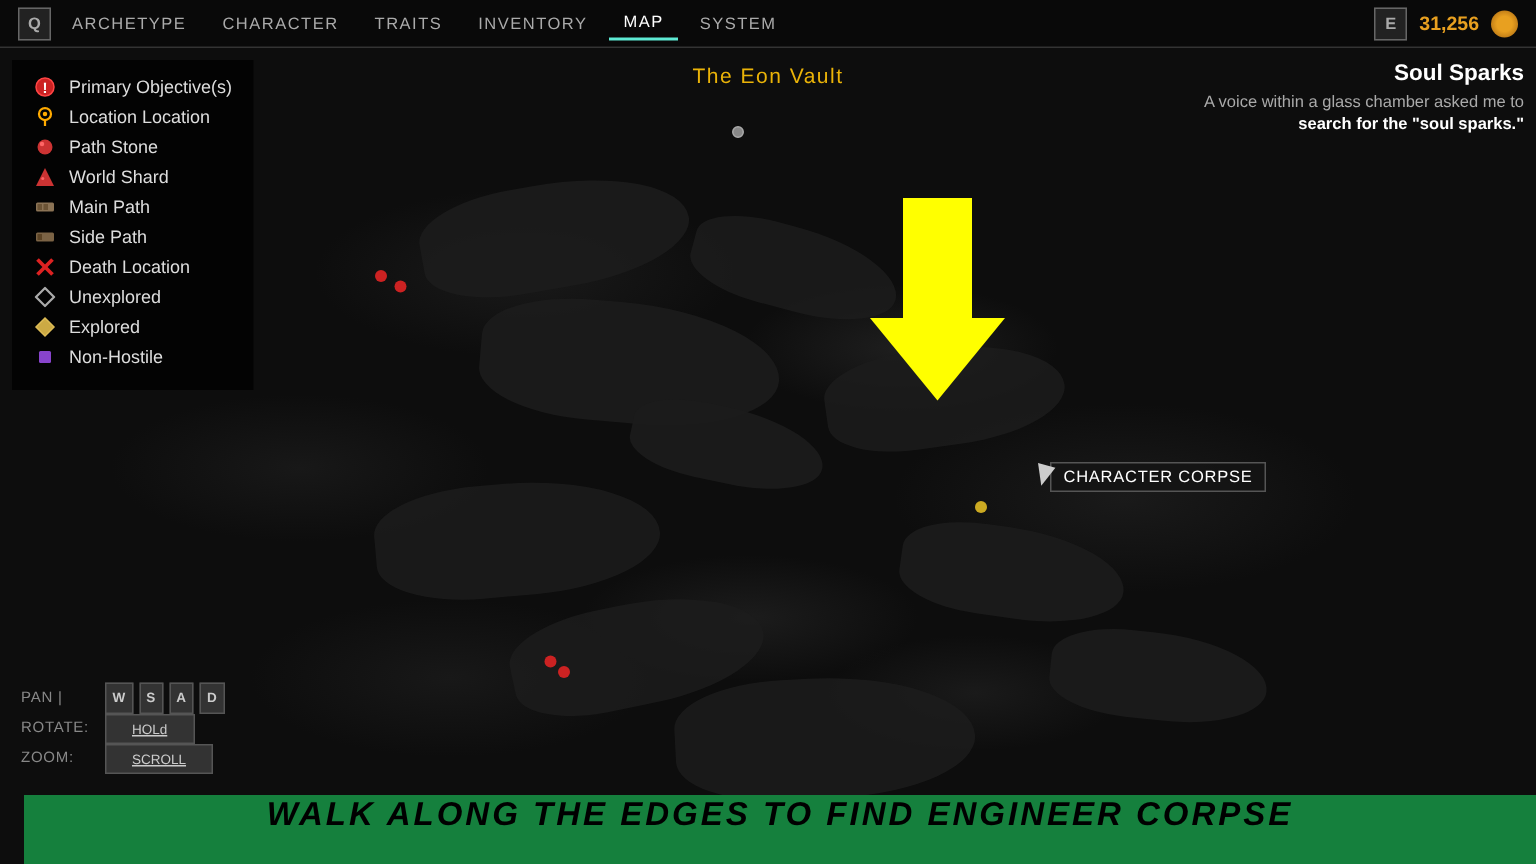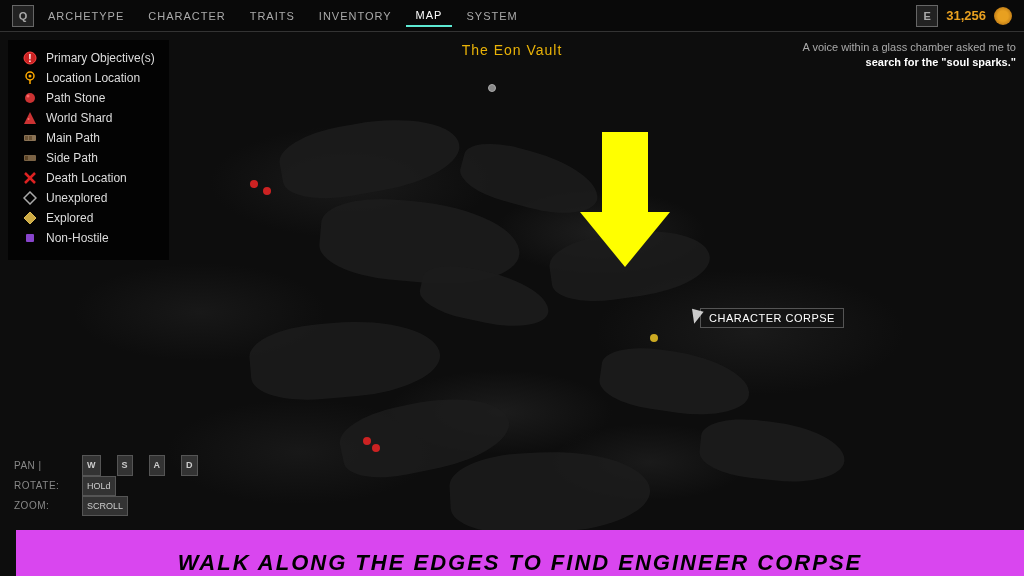--- a/index.html
+++ b/index.html
@@ -243,21 +243,21 @@
       bottom: 60px;
       left: 14px;
       z-index: 50;
       color: #aaa;
       font-size: 11px;
       line-height: 1.8;
     }
     .control-row {
       display: flex;
       align-items: center;
-      gap: 16px;
+      gap: 4px;
     }
     .control-label {
       color: #888;
       font-size: 10px;
       text-transform: uppercase;
       letter-spacing: 0.5px;
       min-width: 52px;
     }
     .key-btn {
       background: #333;
@@ -267,31 +267,32 @@
       padding: 1px 4px;
       font-weight: bold;
       min-width: 16px;
       text-align: center;
     }
     .key-small {
       background: #333;
       border: 1px solid #555;
       color: #ccc;
       font-size: 9px;
-      padding: 1px 4px;
+      padding: 1px 17px;
+      text-decoration: underline;
     }
 
     
     #bottom-banner {
       position: absolute;
       bottom: 0; left: 16px; right: 0;
       height: 46px;
-      background: #d946ef;
+      background: #15803d;
       display: flex;
-      align-items: flex-end;
+      align-items: flex-start;
       justify-content: center;
       z-index: 100;
     }
     #bottom-banner-text {
       color: #000;
       font-size: 22px;
       font-weight: 900;
       letter-spacing: 2px;
       font-style: italic;
       text-transform: uppercase;
@@ -358,20 +359,21 @@
   <div class="map-item-red" style="top:405px;left:363px;"></div>
   <div class="map-item-red" style="top:412px;left:372px;"></div>
 
   <div id="top-map-icon">
     <div class="small-location-pin"></div>
   </div>
 
   <div id="map-title">The Eon Vault</div>
 
   <div id="quest-info">
+    <div id="quest-title">Soul Sparks</div>
     <div id="quest-desc">
       <span>A voice within a glass chamber asked me to</span><br>
       <strong>search for the "soul sparks."</strong>
     </div>
   </div>
 
   <div id="legend">
     <div class="legend-item">
       <div class="legend-icon">
         <svg width="14" height="14" viewBox="0 0 14 14">

